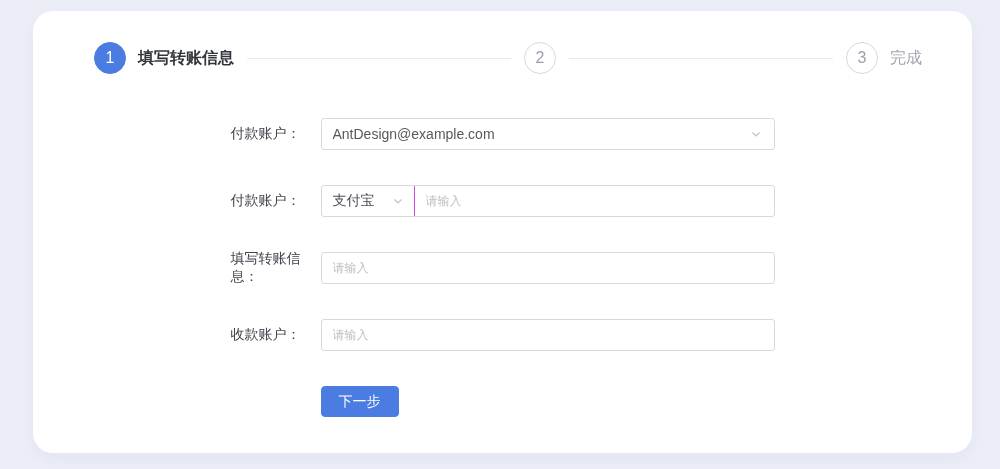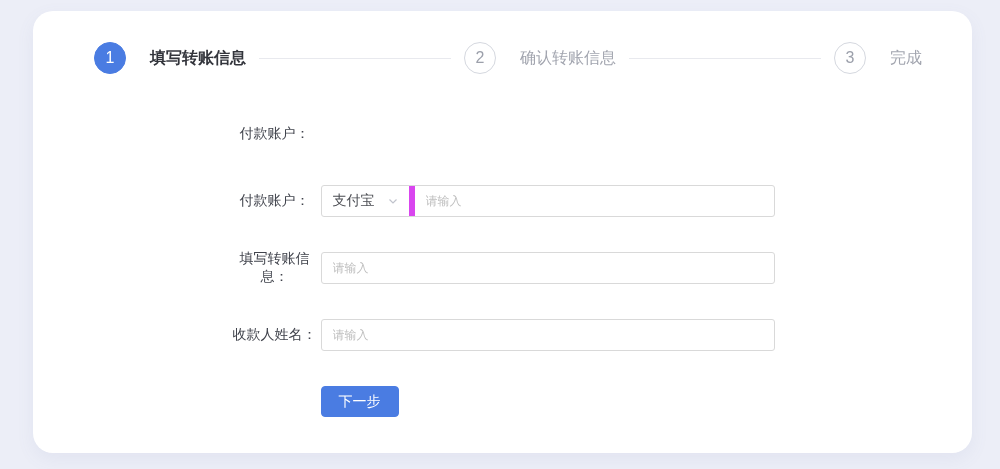--- a/index.html
+++ b/index.html
@@ -42,21 +42,21 @@
     background: #4a7ce2;
     border: 1px solid #4a7ce2;
     color: #ffffff;
   }
   .step.pending .step-badge {
     background: #ffffff;
     border: 1px solid #d5d8df;
     color: #9ca0ab;
   }
   .step-label {
-    margin-left: 24px;
+    margin-left: 12px;
     font-size: 16px;
   }
   .step.active .step-label { color: #33353c; font-weight: bold; }
   .step.pending .step-label { color: #a2a5af; font-weight: normal; }
   .step-connector {
     flex: 1 1 auto;
     height: 1px;
     background: #e8e9ee;
     margin: 0 13px;
     min-width: 40px;
@@ -68,21 +68,21 @@
     margin: 44px auto 0 auto;
   }
   .form-row {
     display: flex;
     align-items: center;
     margin-bottom: 35px;
     height: 32px;
   }
   .form-label {
     flex: 0 0 90px;
-    text-align: center;
+    text-align: left;
     font-size: 14px;
     color: #40434c;
     padding-right: 2px;
   }
   .control {
     flex: 0 0 454px;
     height: 32px;
     border: 1px solid #d9d9d9;
     border-radius: 3px;
     background: #fff;
@@ -97,21 +97,21 @@
   }
   .select-value { font-size: 14px; color: #595959; }
   .chevron { flex: 0 0 12px; display: inline-flex; }
   .group-select {
     flex: 0 0 93px;
     height: 100%;
     display: flex;
     align-items: center;
     justify-content: space-between;
     padding: 0 10px 0 11px;
-    border-right: 6px solid #d946ef;
+    border-right: 1px solid #d946ef;
     cursor: pointer;
   }
   .group-select .select-value { color: #4a4c52; }
   .text-input {
     border: none;
     outline: none;
     flex: 1 1 auto;
     height: 100%;
     font-size: 12px;
     color: #40434c;
@@ -140,34 +140,41 @@
 
   <div class="steps">
     <div class="step active">
       <div class="step-badge">1</div>
       <div class="step-label">填写转账信息</div>
     </div>
     <div class="step-connector"></div>
 
     <div class="step pending">
       <div class="step-badge">2</div>
-      <div class="step-label">确认转账信息</div>
     </div>
     <div class="step-connector"></div>
 
     <div class="step pending">
       <div class="step-badge">3</div>
       <div class="step-label">完成</div>
     </div>
   </div>
 
   <div class="form">
 
     <div class="form-row">
       <div class="form-label">付款账户：</div>
+      <div class="control select-box">
+        <span class="select-value">AntDesign@example.com</span>
+        <span class="chevron">
+          <svg width="12" height="12" viewBox="0 0 12 12" fill="none">
+            <path d="M2.5 4.5 L6 8 L9.5 4.5" stroke="#c0c3cc" stroke-width="1.2" fill="none"></path>
+          </svg>
+        </span>
+      </div>
     </div>
 
     <div class="form-row">
       <div class="form-label">付款账户：</div>
       <div class="control">
         <div class="group-select">
           <span class="select-value">支付宝</span>
           <span class="chevron">
             <svg width="12" height="12" viewBox="0 0 12 12" fill="none">
               <path d="M2.5 4.5 L6 8 L9.5 4.5" stroke="#c0c3cc" stroke-width="1.2" fill="none"></path>
@@ -179,21 +186,21 @@
     </div>
 
     <div class="form-row">
       <div class="form-label">填写转账信息：</div>
       <div class="control">
         <input class="text-input" type="text" value="" placeholder="请输入" style="">
       </div>
     </div>
 
     <div class="form-row">
-      <div class="form-label">收款人姓名：</div>
+      <div class="form-label">收款账户：</div>
       <div class="control">
         <input class="text-input" type="text" value="" placeholder="请输入" style="">
       </div>
     </div>
 
     <div class="btn-row">
       <button class="primary-btn">下一步</button>
     </div>
 
   </div>

